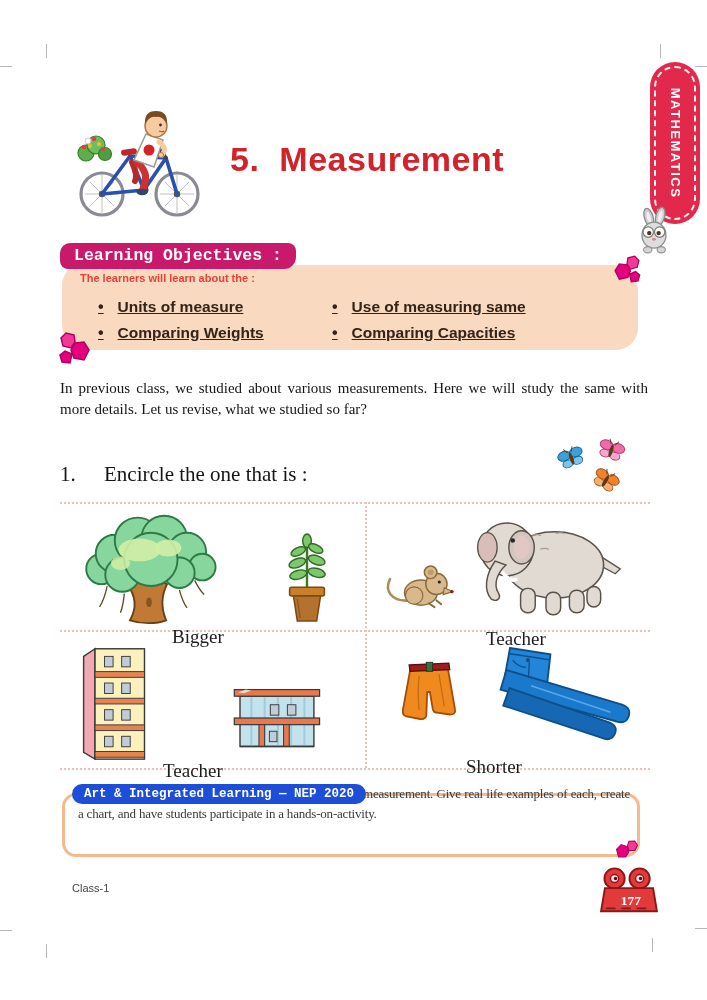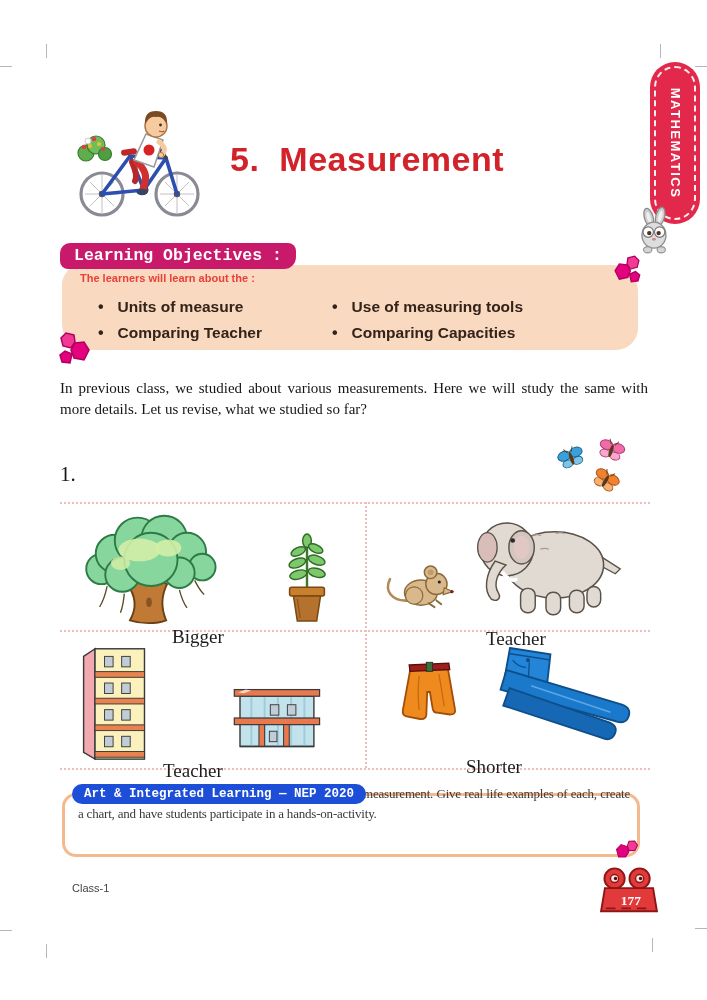--- a/index.html
+++ b/index.html
@@ -23,21 +23,21 @@
 
   
   .lo-badge{position:absolute;left:60px;top:243px;background:#C8196B;color:#fff;
             font-family:Liberation Mono, monospace;font-weight:bold;font-size:16.5px;
             padding:3px 14px 4px 14px;border-radius:10px 8px 12px 8px;z-index:3;}
   .lo-panel{position:absolute;left:62px;top:265px;width:576px;height:85px;
             background:#F9D9BF;border-radius:20px 26px 22px 26px;z-index:1;}
   .lo-heading{position:absolute;left:80px;top:272px;color:#E8403A;z-index:2;
             font-family:"Liberation Sans",sans-serif;font-weight:bold;font-size:11px;}
   .lo-col{position:absolute;z-index:2;margin:0;padding:0;list-style:none;
-            font-family:"Liberation Sans",sans-serif;font-weight:bold;font-size:15.5px;color:#33231A;}
+            font-family:"Liberation Sans",sans-serif;font-weight:bold;font-size:15.5px;color:#33231A;text-decoration:underline;}
   .lo-col li{height:26px;line-height:26px;}
   .lo-col li::before{content:"\2022";margin-right:14px;font-size:16px;}
 
   
   .intro-par{position:absolute;left:60px;top:378px;width:588px;font-size:15px;line-height:1.42;
             color:#151515;text-align:justify;}
   .question{position:absolute;left:60px;top:462px;font-size:21px;color:#151515;display:flex;}
   .question .qnum{width:44px;}
 
   
@@ -141,24 +141,24 @@
   <div class="chapter-title">
     <span>5.</span>
     <span>Measurement</span>
   </div>
 
   <div class="lo-badge">Learning Objectives :</div>
   <div class="lo-panel"></div>
   <div class="lo-heading">The learners will learn about the :</div>
   <ul class="lo-col" style="left:98px;top:294px">
     <li>Units of measure</li>
-    <li>Comparing Teacher</li>
+    <li>Comparing Weights</li>
   </ul>
   <ul class="lo-col" style="left:332px;top:294px">
-    <li>Use of measuring tools</li>
+    <li>Use of measuring same</li>
     <li>Comparing Capacities</li>
   </ul>
 
   <div class="abs" style="left:610px;top:252px;z-index:4">
     <svg width="34" height="34" viewBox="0 0 40 40">
       <path d="M6 22 l5 -8 9 1 4 7 -3 8 -10 2 z" fill="#E3017D" stroke="#B00060" stroke-width="1.5"></path>
       <path d="M21 7 l8 -2 5 5 -2 8 -8 2 -4 -6 z" fill="#F23A95" stroke="#B00060" stroke-width="1.5"></path>
       <path d="M23 26 l7 -3 5 4 -2 7 -8 1 z" fill="#E3017D" stroke="#B00060" stroke-width="1.5"></path>
     </svg>
   </div>
@@ -166,20 +166,21 @@
     <svg width="40" height="40" viewBox="0 0 40 40">
       <path d="M6 22 l5 -8 9 1 4 7 -3 8 -10 2 z" fill="#E3017D" stroke="#B00060" stroke-width="1.5"></path>
       <path d="M21 7 l8 -2 5 5 -2 8 -8 2 -4 -6 z" fill="#F23A95" stroke="#B00060" stroke-width="1.5"></path>
       <path d="M23 26 l7 -3 5 4 -2 7 -8 1 z" fill="#E3017D" stroke="#B00060" stroke-width="1.5"></path>
     </svg>
   </div>
 
   <div class="intro-par">In previous class, we studied about various measurements. Here we will study the same with more details. Let us revise, what we studied so far?</div>
   <div class="question">
     <span class="qnum">1.</span>
+    <span>Encircle the one that is :</span>
   </div>
 
   <div class="abs" style="left:552px;top:436px">
     <svg width="88" height="62" viewBox="0 0 92 66">
       <g transform="translate(20,24) rotate(-20)">
         <ellipse cx="-6.5" cy="-5" rx="7" ry="5" fill="#3AA0DC" stroke="#17628E" stroke-width="1"></ellipse>
         <ellipse cx="6.5" cy="-5" rx="7" ry="5" fill="#3AA0DC" stroke="#17628E" stroke-width="1"></ellipse>
         <ellipse cx="-5.5" cy="4" rx="5.5" ry="4" fill="#7CC4E8" stroke="#17628E" stroke-width="1"></ellipse>
         <ellipse cx="5.5" cy="4" rx="5.5" ry="4" fill="#7CC4E8" stroke="#17628E" stroke-width="1"></ellipse>
         <ellipse cx="0" cy="0" rx="2" ry="7" fill="#5A3A1A"></ellipse>

